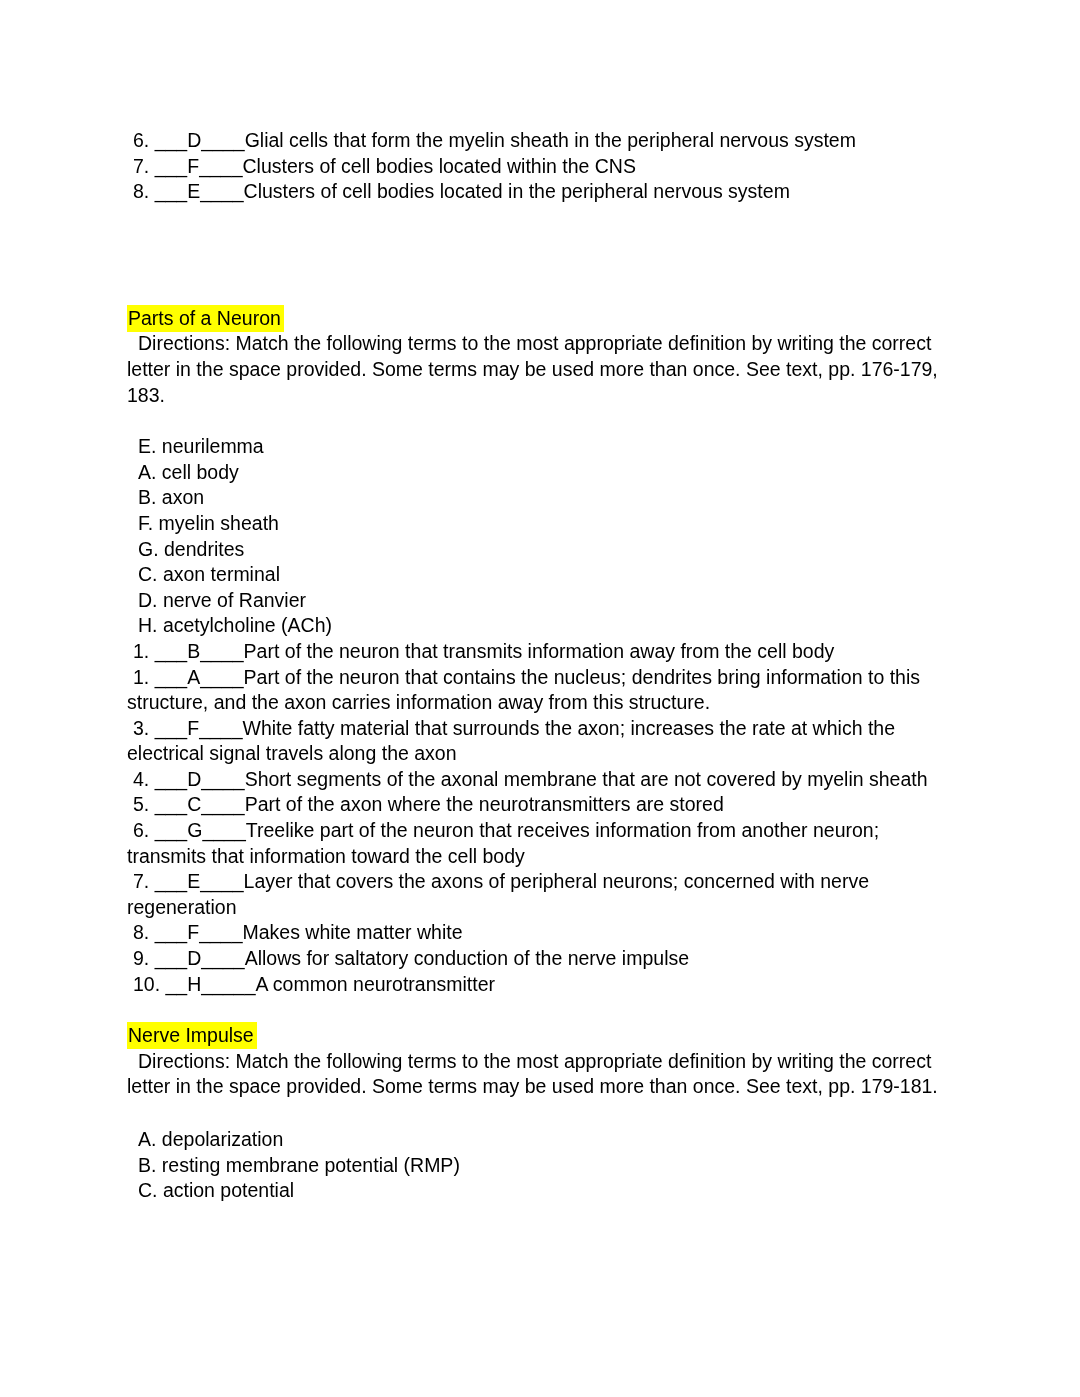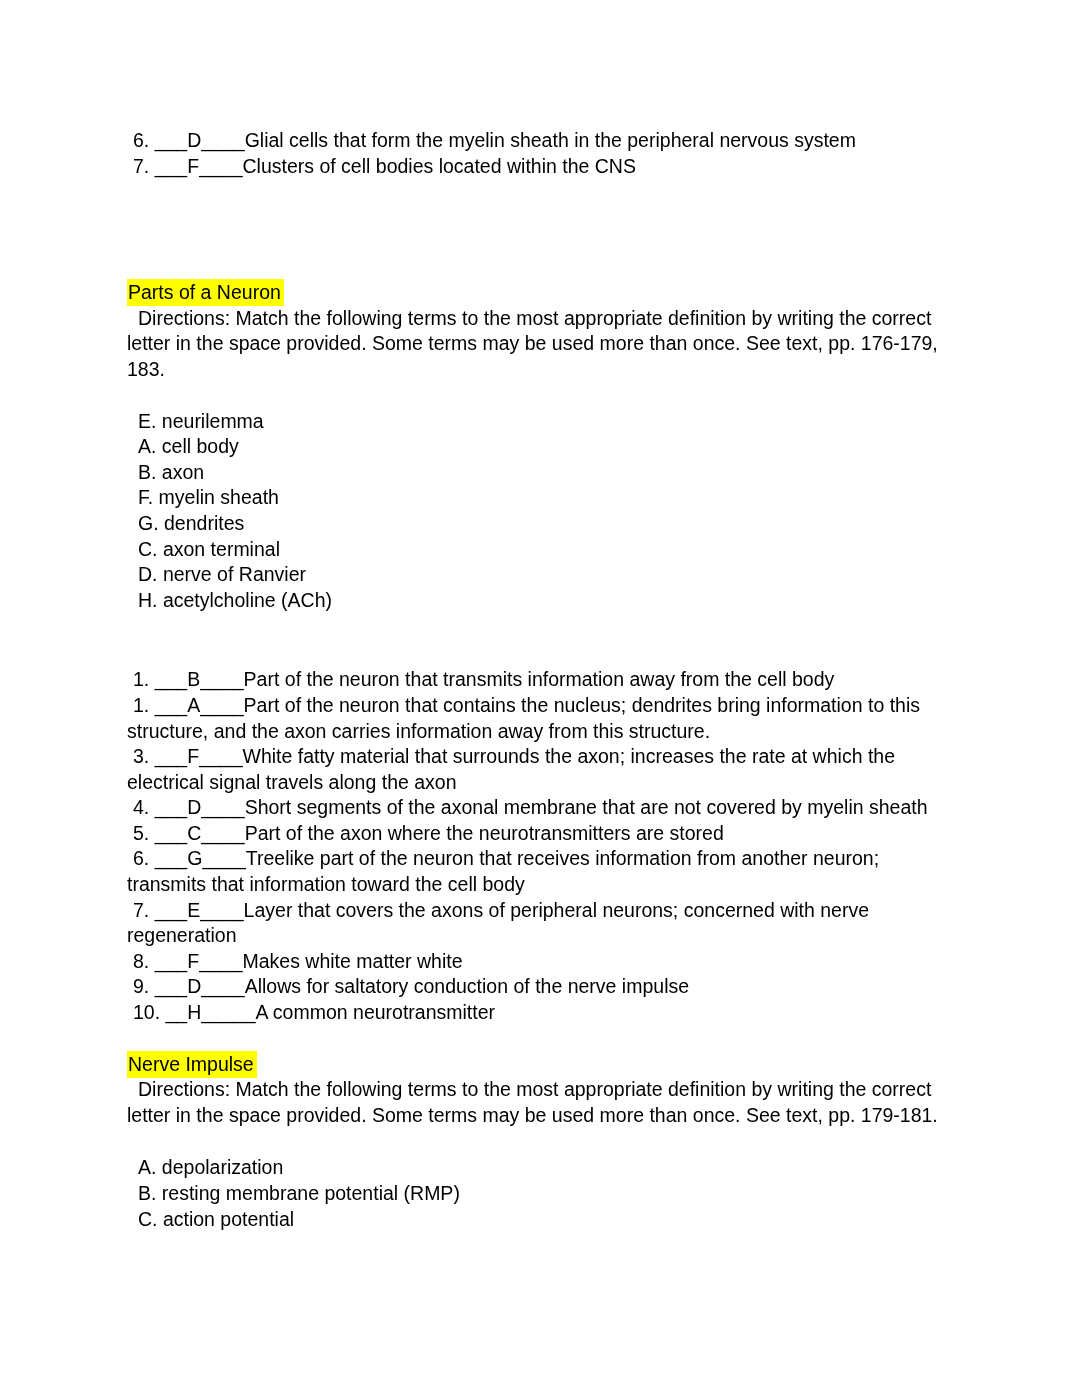--- a/index.html
+++ b/index.html
@@ -27,36 +27,37 @@
     white-space: pre;
     height: 25.6px;
   }
   
   .qline { padding-left: 6px; }
   
   .indent1 { padding-left: 11px; }
   .block-intro { margin: 0; }
   .block-parts { margin-top: 101px; }
   .block-terms { margin-top: 26px; }
-  .block-questions { margin-top: 54px; }
+  .block-questions { }
   .block-nerve { margin-top: 26px; }
   .block-terms2 { margin-top: 27px; }
   .hl {
     background: var(--hl-color, #ffff00);
     padding: 2px 3px 3px 1px;
   }
 </style>
 </head>
 <body>
 
 <div class="page">
 
   <section class="block-intro">
     <div class="line qline">6. ___D____Glial cells that form the myelin sheath in the peripheral nervous system</div>
     <div class="line qline">7. ___F____Clusters of cell bodies located within the CNS</div>
+    <div class="line qline">8. ___E____Clusters of cell bodies located in the peripheral nervous system</div>
   </section>
 
   <section class="block-parts">
     <div class="line"><span class="hl">Parts of a Neuron</span></div>
     <div class="line indent1">Directions: Match the following terms to the most appropriate definition by writing the correct</div>
     <div class="line">letter in the space provided. Some terms may be used more than once. See text, pp. 176-179,</div>
     <div class="line">183.</div>
   </section>
 
   <section class="block-terms">

